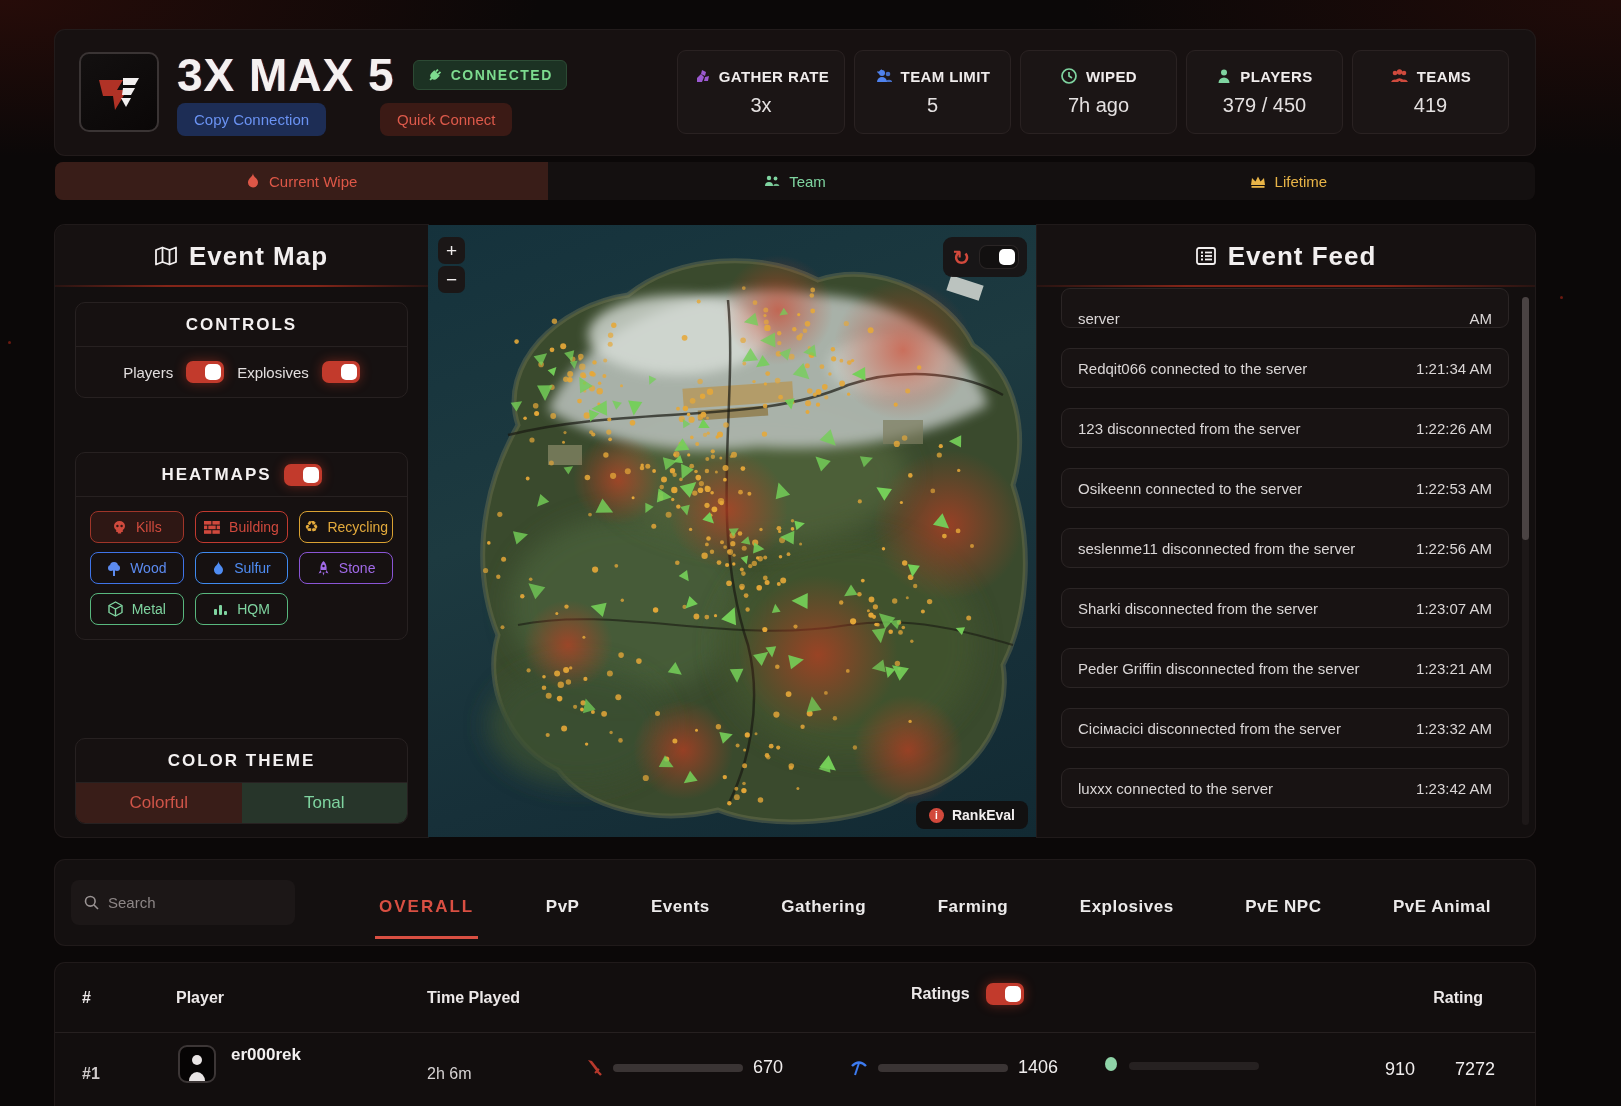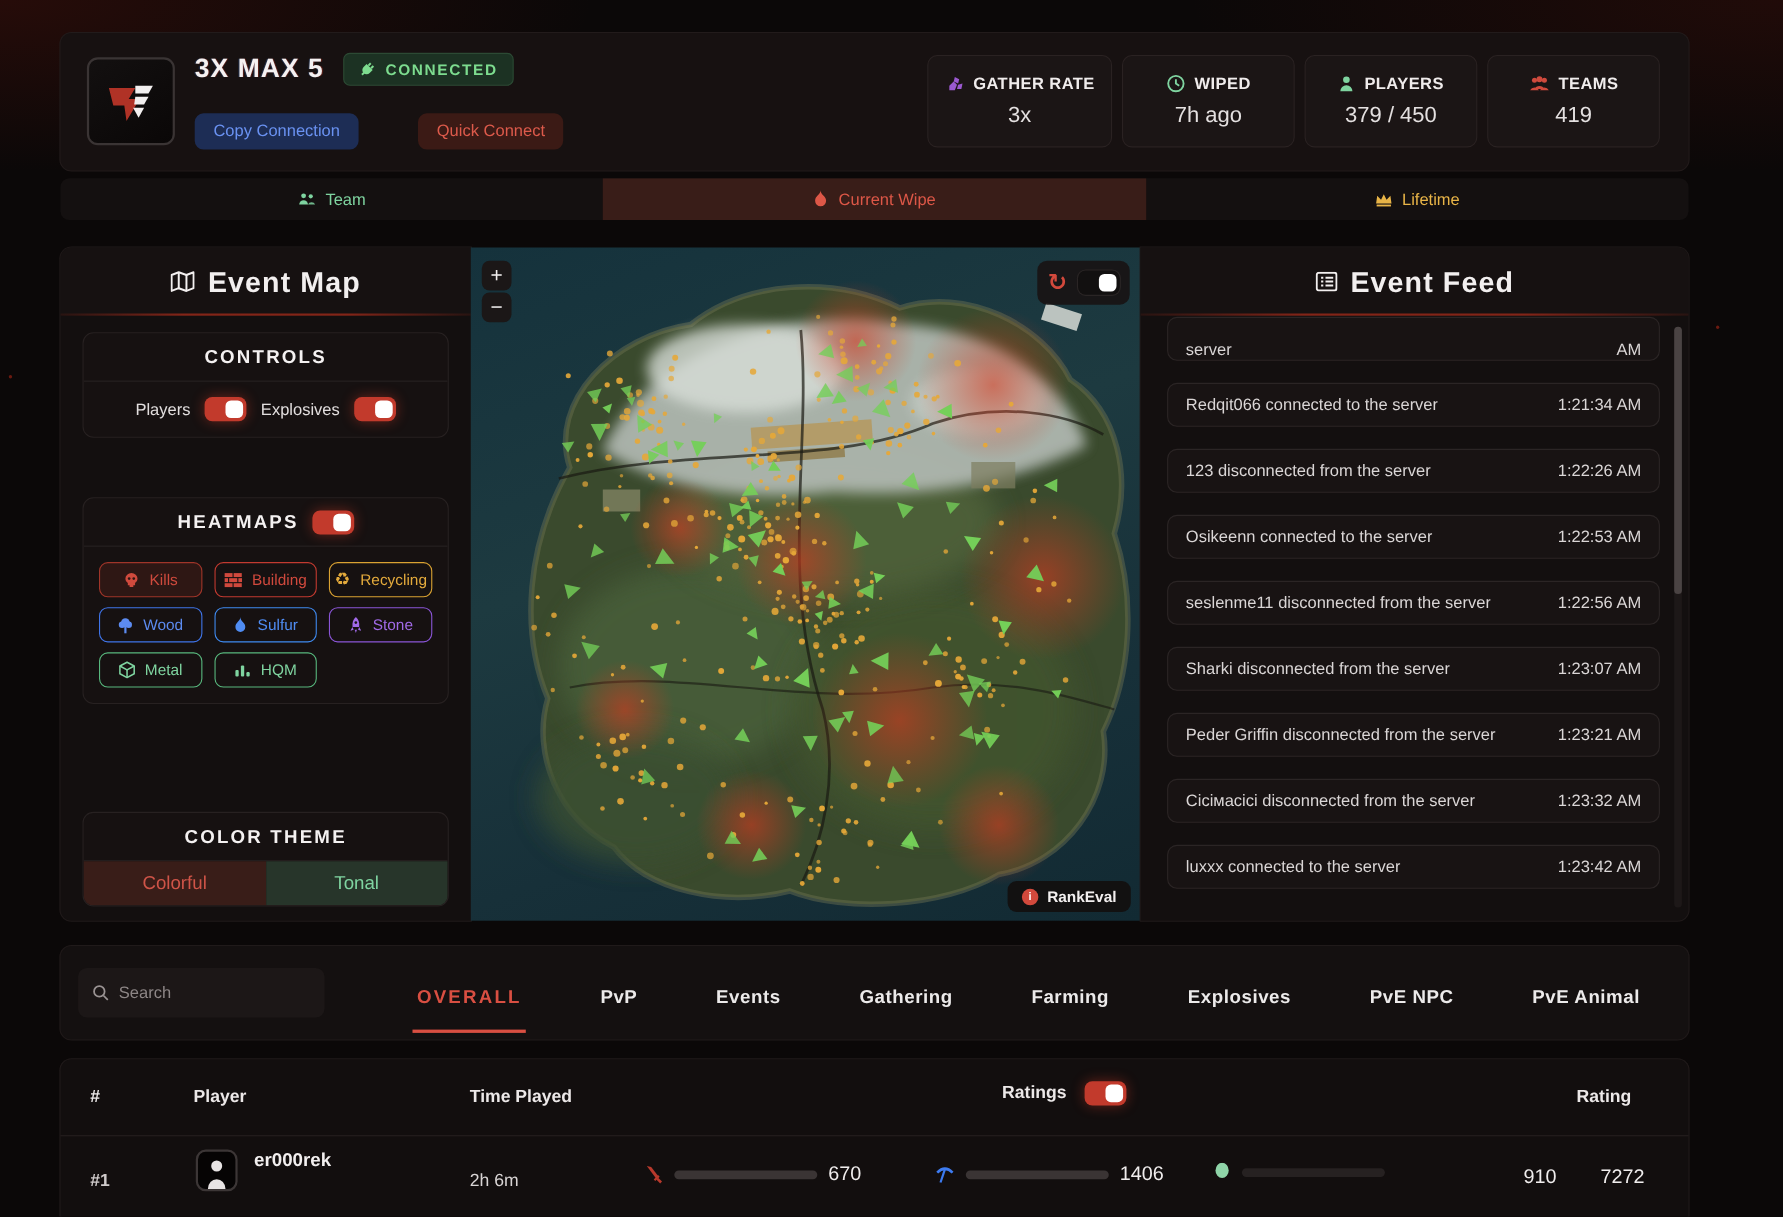--- a/index.html
+++ b/index.html
@@ -14,21 +14,21 @@
   }
   .speck { position:absolute; width:3px; height:3px; border-radius:50%; background:#6b1a10; }
 
   
   .hdr { position:absolute; left:55px; top:30px; width:1480px; height:125px;
     background:#171111; border-radius:10px; box-shadow:0 0 0 1px #221b1b; }
   .logo { position:absolute; left:24px; top:22px; width:80px; height:80px; border-radius:10px;
     border:2px solid #3a3434; background:linear-gradient(145deg,#131010,#0a0707);
     display:flex; align-items:center; justify-content:center; }
   .hdr-title-row { position:absolute; left:122px; top:18px; display:flex; align-items:center; gap:18px; }
-  .srv-title { font-size:24px; font-weight:800; letter-spacing:1px; color:#f4f1f1;
+  .srv-title { font-size:46px; font-weight:800; letter-spacing:1px; color:#f4f1f1;
     text-shadow:1px 0 0 rgba(210,60,40,.35), -1px 0 0 rgba(60,120,210,.25); }
   .badge-connected { display:flex; align-items:center; gap:8px; background:#1c3223; border:1px solid #2c4a34;
     border-radius:6px; padding:6px 13px; color:#7ddc8f; font-size:14px; font-weight:700; letter-spacing:1.5px; }
   .hdr-btns { position:absolute; left:122px; top:73px; display:flex; gap:10px; }
   .btn-copy { background:#1d2d55; color:#6a92f2; border:none; border-radius:8px; padding:8px 17px;
     font-size:15px; font-family:inherit; cursor:pointer; }
   .btn-quick { background:#3b1a15; color:#dd5a4b; border:none; border-radius:8px; padding:8px 17px;
     font-size:15px; font-family:inherit; cursor:pointer;margin-left:44px; }
   .stats { position:absolute; right:26px; top:20px; display:flex; gap:9px; }
   .stat-card { width:157px; height:84px; background:#1b1515; border:1px solid #2a2222; border-radius:9px;
@@ -194,20 +194,35 @@
               <polygon points="12,10 16,9 15,14 11,14"></polygon>
             </svg>
         </span>
         <span>GATHER RATE</span>
       </div>
       <div class="stat-val">3x</div>
     </div>
     <div class="stat-card">
       <div class="stat-top">
         <span class="ico">
+          <svg width="18" height="18" viewBox="0 0 18 18" fill="#4f82ee">
+              <circle cx="7" cy="6" r="3"></circle>
+              <path d="M2 15 a5 5 0 0 1 10 0 z"></path>
+              <circle cx="13" cy="7" r="2.3" opacity=".8"></circle>
+              <path d="M11 14 a4 4 0 0 1 6 0 v1 h-6 z" opacity=".8"></path>
+              <polyline points="2.5,4.5 4,6 6.8,2.8" fill="none" stroke="#4f82ee" stroke-width="1.4"></polyline>
+            </svg>
+        </span>
+        <span>TEAM LIMIT</span>
+      </div>
+      <div class="stat-val">5</div>
+    </div>
+    <div class="stat-card">
+      <div class="stat-top">
+        <span class="ico">
           <svg width="18" height="18" viewBox="0 0 18 18" fill="none" stroke="#7fd4a0" stroke-width="1.7">
               <circle cx="9" cy="9" r="7"></circle>
               <polyline points="9,5 9,9 12,11"></polyline>
             </svg>
         </span>
         <span>WIPED</span>
       </div>
       <div class="stat-val">7h ago</div>
     </div>
     <div class="stat-card">
@@ -235,38 +250,38 @@
             </svg>
         </span>
         <span>TEAMS</span>
       </div>
       <div class="stat-val">419</div>
     </div>
   </div>
 </div>
 
 <div class="wipe-tabs">
+  <div class="wipe-tab active">
+    <span class="ico">
+      <svg width="14" height="16" viewBox="0 0 14 16" fill="#dd5747">
+          <path d="M7 0 C7 4 2 5 2 9.5 a5 5 0 0 0 10 0 C12 5 7 4.5 7 0 Z"></path>
+        </svg>
+    </span>
+    <span>Current Wipe</span>
+  </div>
   <div class="wipe-tab team">
     <span class="ico">
       <svg width="16" height="14" viewBox="0 0 16 14" fill="#7fd4a0">
           <circle cx="5" cy="4" r="2.2"></circle>
           <circle cx="11.5" cy="4.5" r="1.9"></circle>
           <path d="M1 12 a4 4 0 0 1 8 0 z"></path>
           <path d="M9 12 a3.5 3.5 0 0 1 6.5 0 z" opacity=".85"></path>
         </svg>
     </span>
     <span>Team</span>
-  </div>
-  <div class="wipe-tab active">
-    <span class="ico">
-      <svg width="14" height="16" viewBox="0 0 14 16" fill="#dd5747">
-          <path d="M7 0 C7 4 2 5 2 9.5 a5 5 0 0 0 10 0 C12 5 7 4.5 7 0 Z"></path>
-        </svg>
-    </span>
-    <span>Current Wipe</span>
   </div>
   <div class="wipe-tab lifetime">
     <span class="ico">
       <svg width="16" height="13" viewBox="0 0 16 13" fill="#e8b447">
           <polygon points="1,10 2,3 5.5,6.5 8,1.5 10.5,6.5 14,3 15,10"></polygon>
           <rect x="1.5" y="11" width="13" height="1.8"></rect>
         </svg>
     </span>
     <span>Lifetime</span>
   </div>

